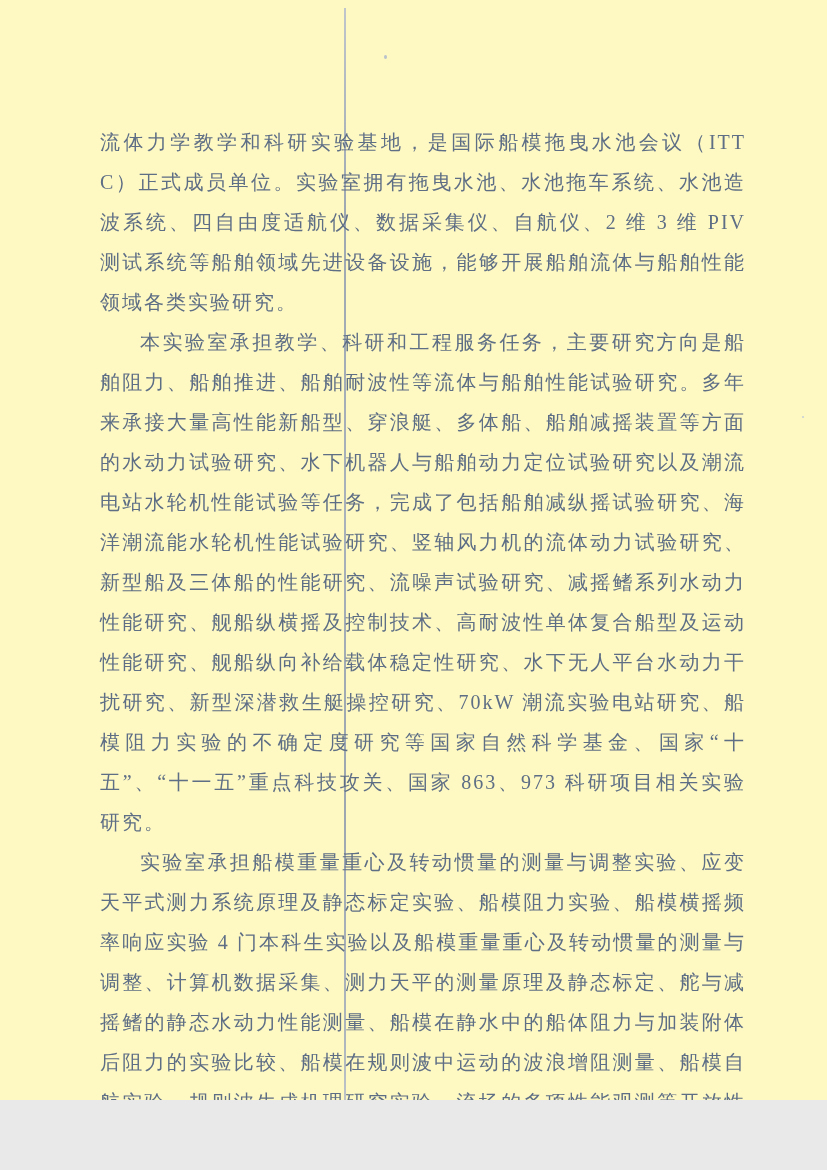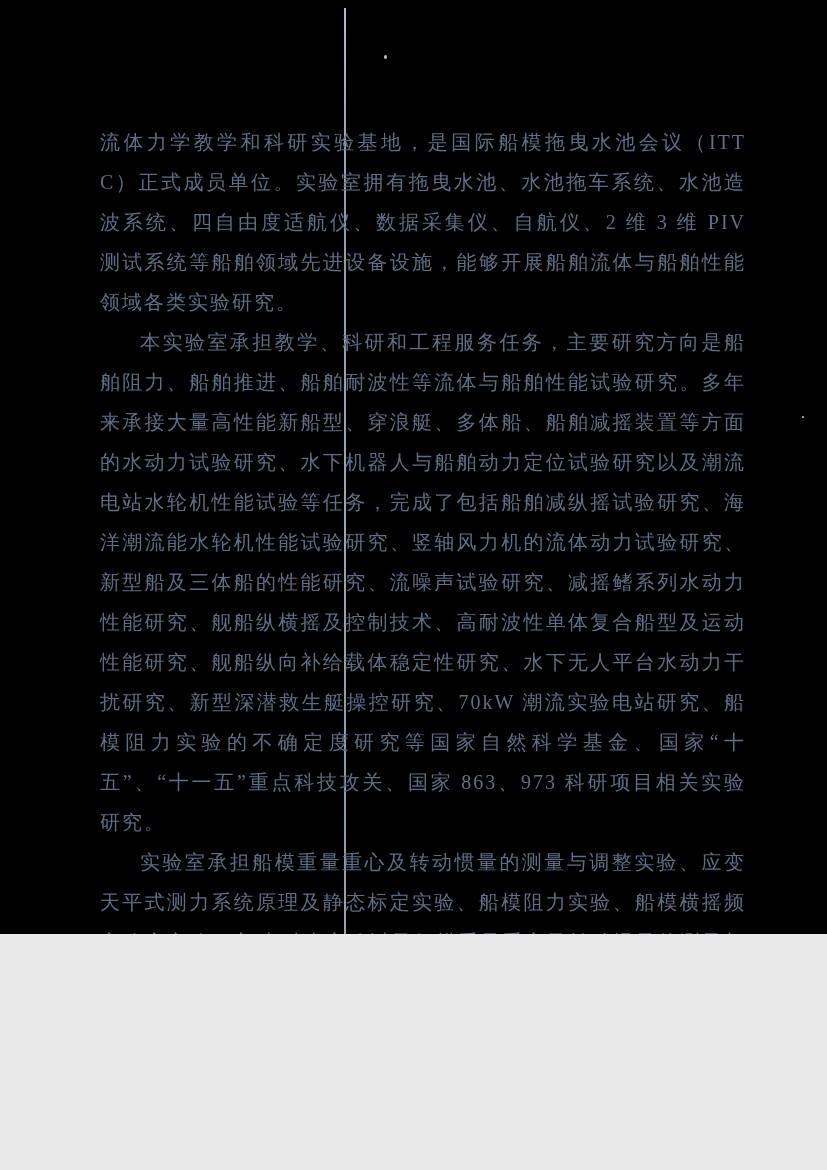--- a/index.html
+++ b/index.html
@@ -3,23 +3,23 @@
 <meta charset="utf-8">
 <style>
   html, body {
     margin: 0;
     padding: 0;
     background: #e9e9e9;
   }
   .page {
     position: relative;
     width: 827px;
-    height: 934px;
+    height: 1100px;
     margin: 0 auto;
-    background: #000000;
+    background: #fef9c3;
     overflow: hidden;
     font-family: "Liberation Serif", "DejaVu Serif", serif;
   }
   
   .crease {
     position: absolute;
     left: 344px;
     top: 8px;
     width: 2px;
     height: 1126px;

